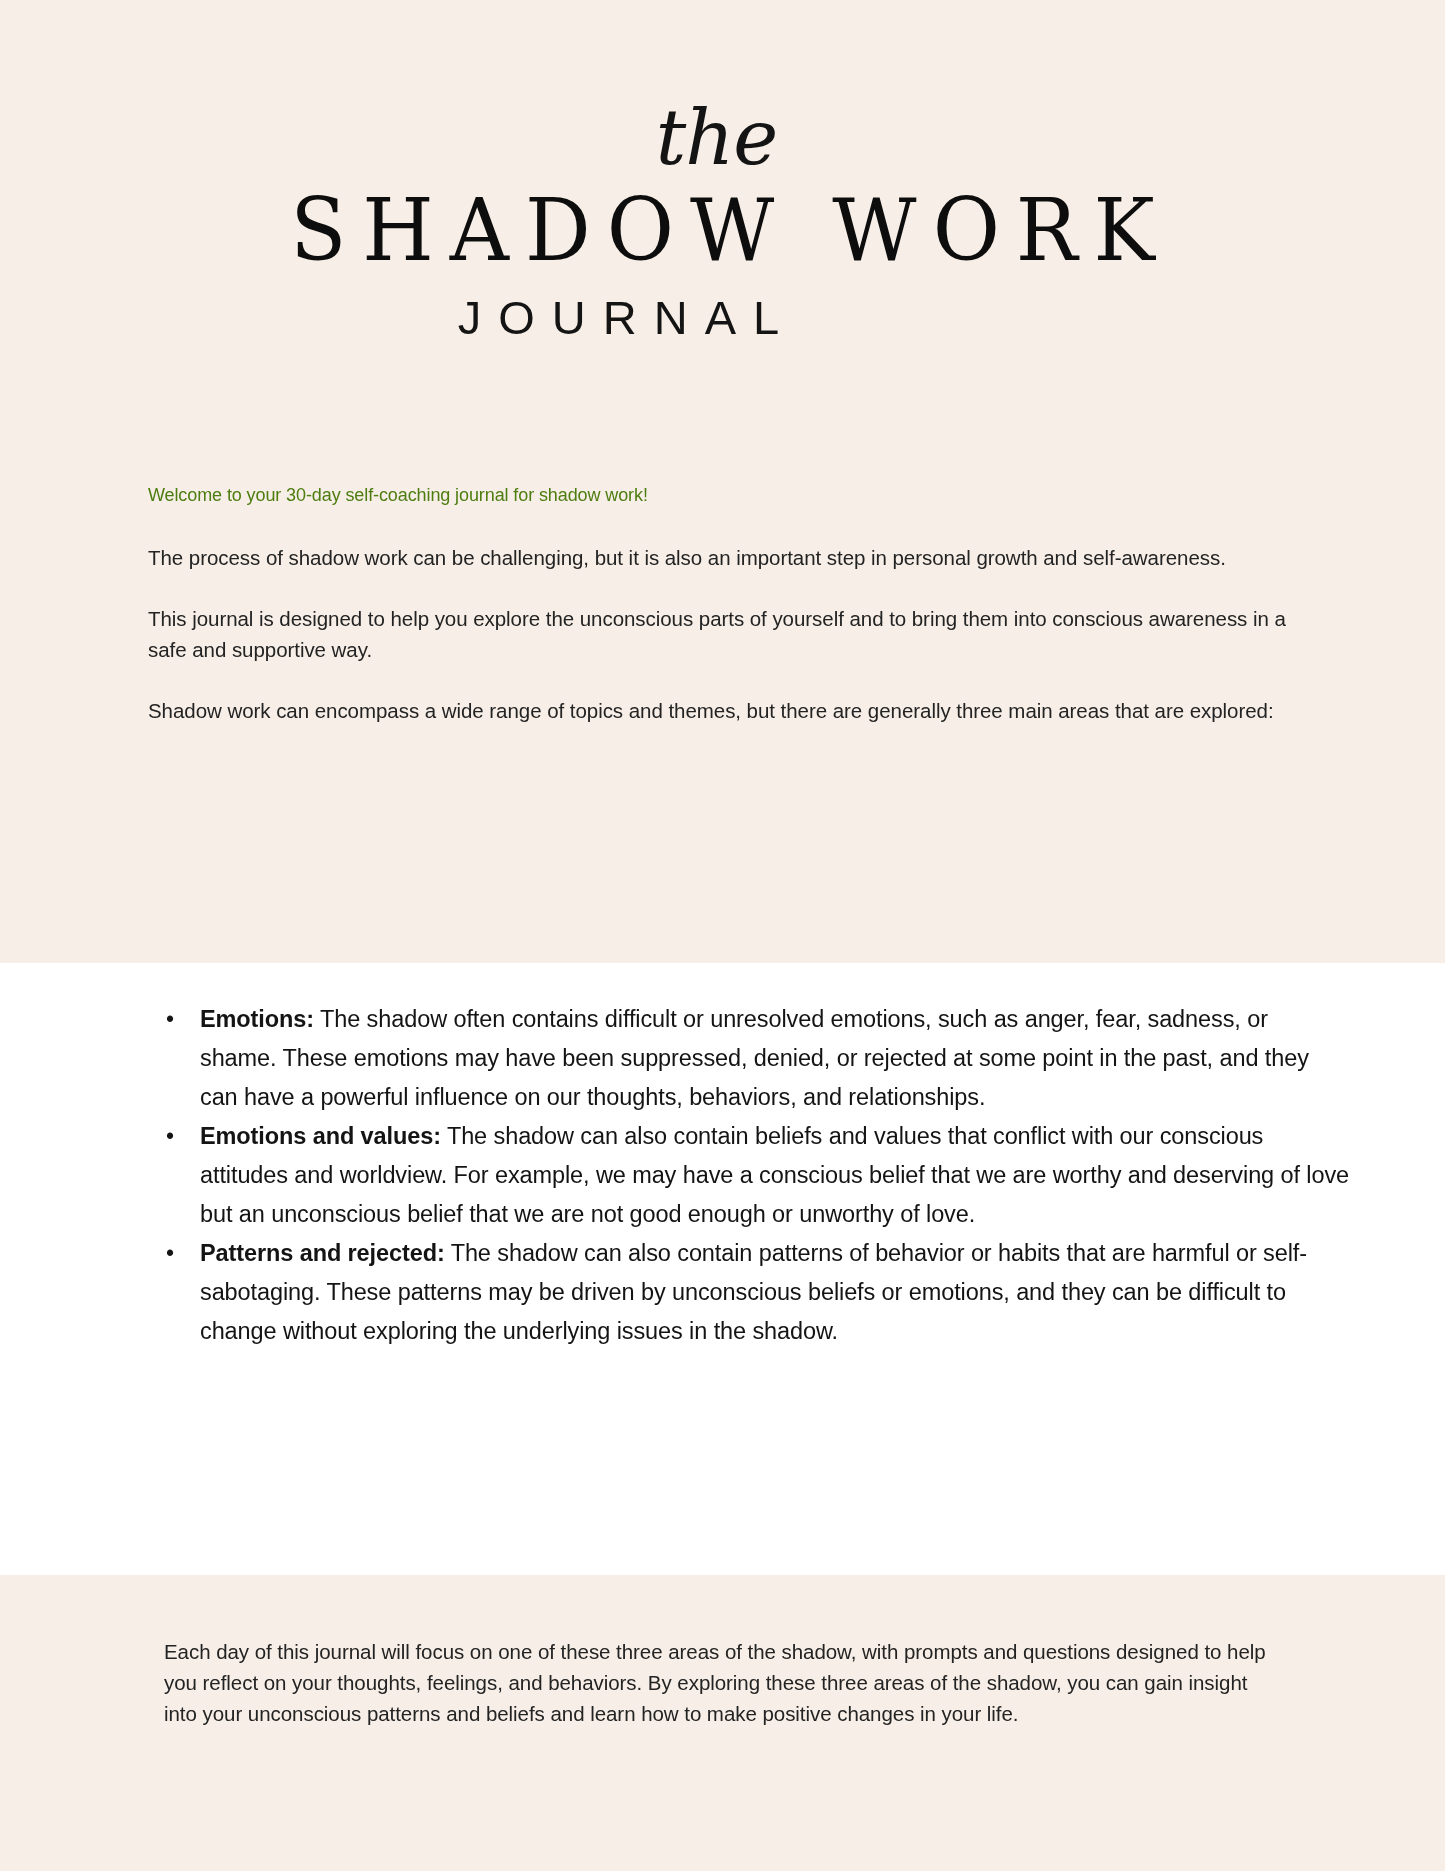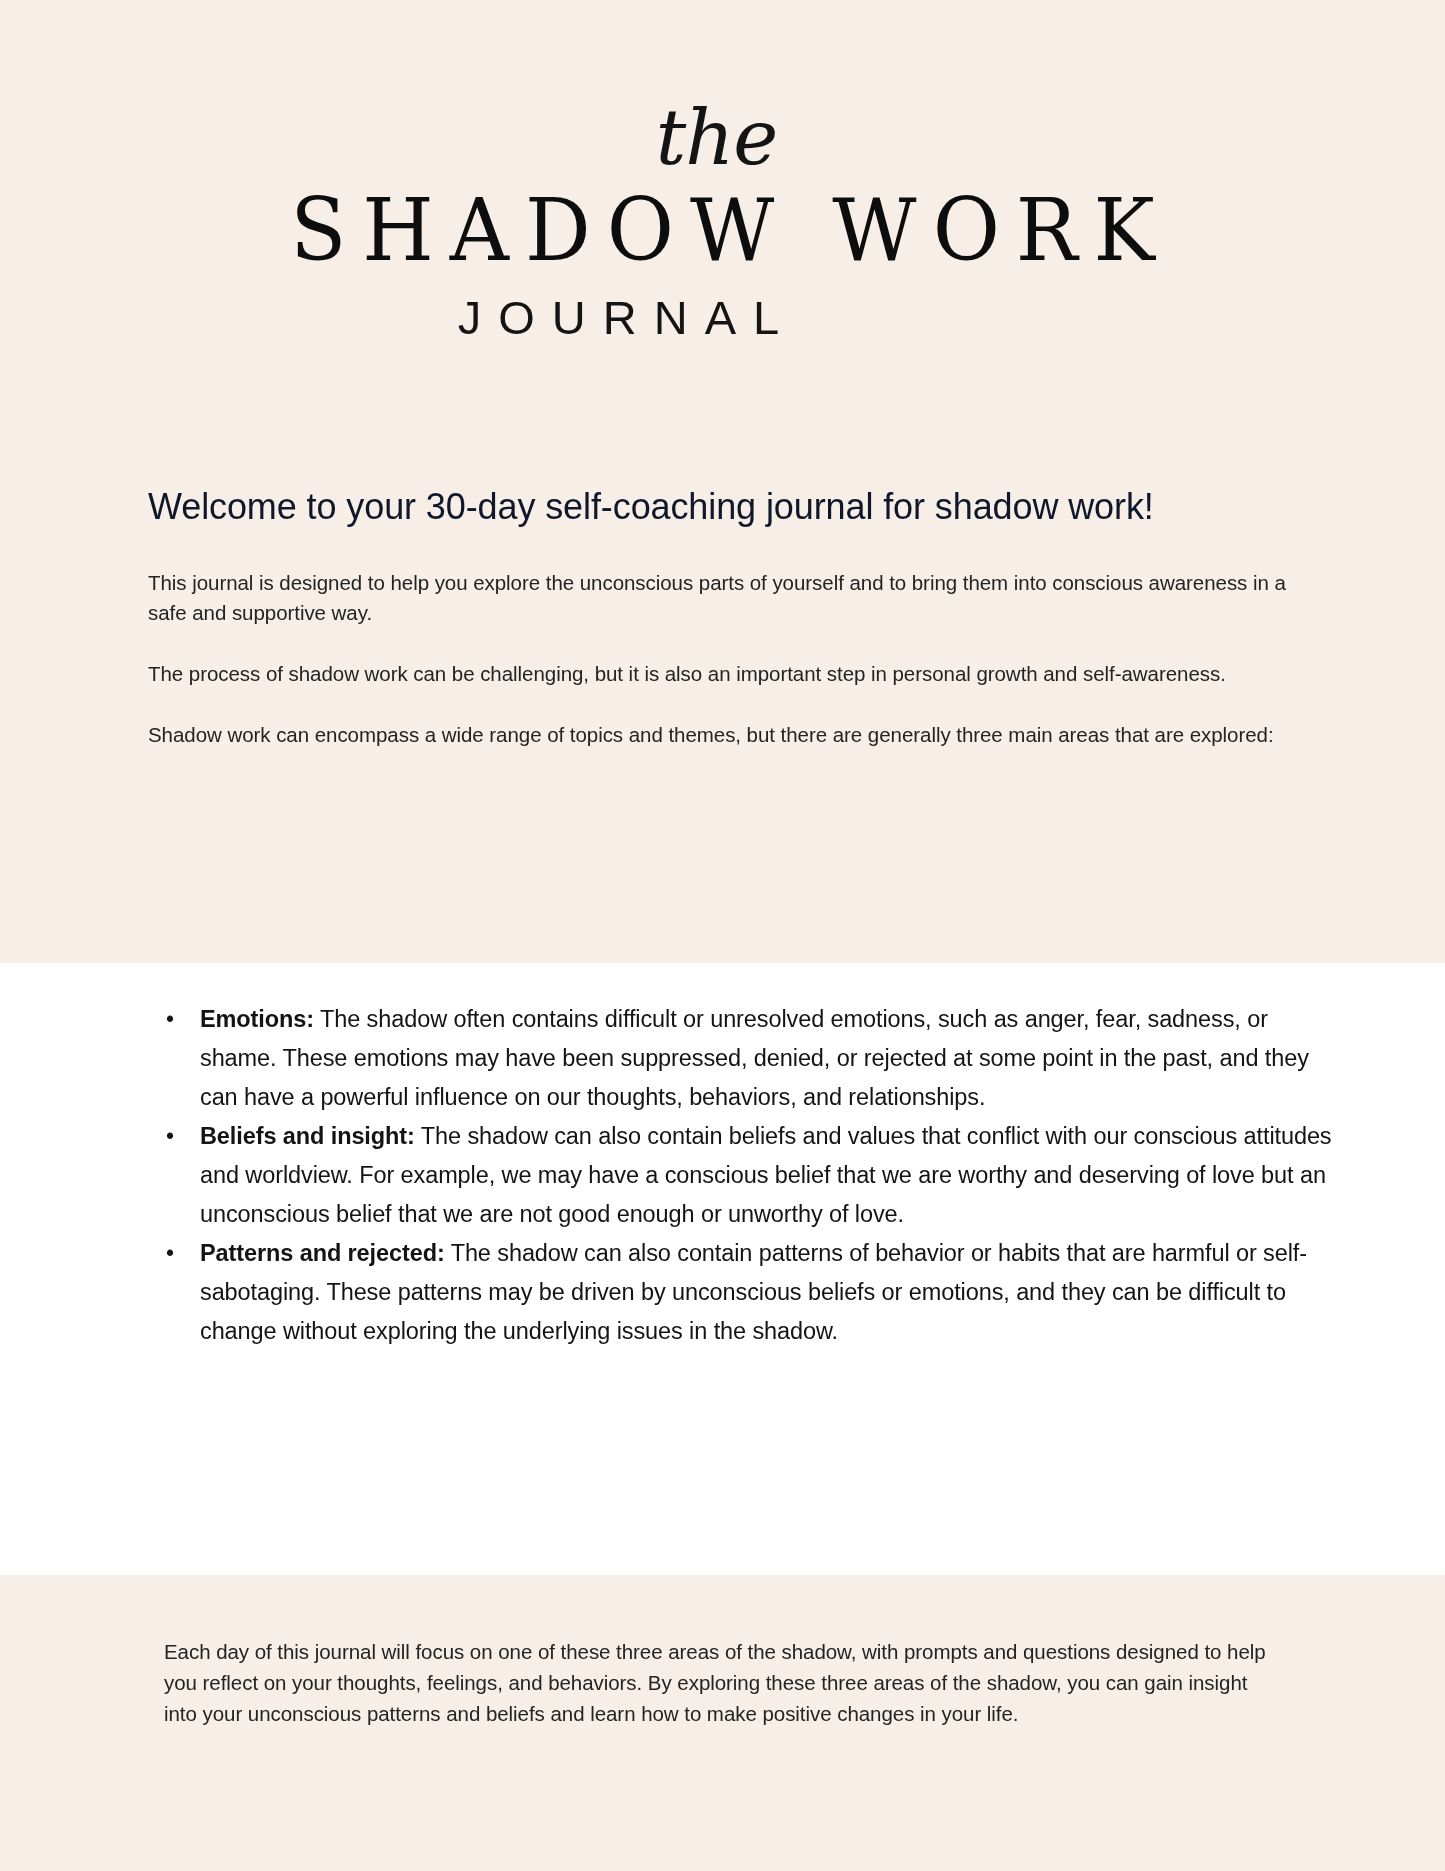--- a/index.html
+++ b/index.html
@@ -95,24 +95,24 @@
   }
 
   
   .intro {
     position: absolute;
     left: 148px;
     top: 483px;
     width: 1155px;
   }
   .welcome {
-    font-size: 36px;
+    font-size: 18px;
     font-weight: 400;
     line-height: 1.35;
-    color: #0f172a;
+    color: #4d7c0f;
     letter-spacing: -0.1px;
     margin: 0 0 36px 0;
   }
   .intro p {
     font-size: 20.5px;
     font-weight: 400;
     line-height: 1.5;
     color: #232323;
     margin: 0 0 30px 0;
     letter-spacing: -0.05px;
@@ -179,28 +179,28 @@
   <div class="band-bottom"></div>
 
   <header class="masthead">
     <div class="mast-the">the</div>
     <div class="mast-title">SHADOW WORK</div>
     <div class="mast-sub">JOURNAL</div>
   </header>
 
   <section class="intro">
     <h2 class="welcome">Welcome to your 30-day self-coaching journal for shadow work!</h2>
+    <p>The process of shadow work can be challenging, but it is also an important step in personal growth and self-awareness.</p>
     <p>This journal is designed to help you explore the unconscious parts of yourself and to bring them into conscious awareness in a safe and supportive way.</p>
-    <p>The process of shadow work can be challenging, but it is also an important step in personal growth and self-awareness.</p>
     <p class="last">Shadow work can encompass a wide range of topics and themes, but there are generally three main areas that are explored:</p>
   </section>
 
   <ul class="bullets">
     <li><b>Emotions:</b><span> The shadow often contains difficult or unresolved emotions, such as anger, fear, sadness, or shame. These emotions may have been suppressed, denied, or rejected at some point in the past, and they can have a powerful influence on our thoughts, behaviors, and relationships.</span></li>
-    <li><b>Beliefs and insight:</b><span> The shadow can also contain beliefs and values that conflict with our conscious attitudes and worldview. For example, we may have a conscious belief that we are worthy and deserving of love but an unconscious belief that we are not good enough or unworthy of love.</span></li>
+    <li><b>Emotions and values:</b><span> The shadow can also contain beliefs and values that conflict with our conscious attitudes and worldview. For example, we may have a conscious belief that we are worthy and deserving of love but an unconscious belief that we are not good enough or unworthy of love.</span></li>
     <li><b>Patterns and rejected:</b><span> The shadow can also contain patterns of behavior or habits that are harmful or self-sabotaging. These patterns may be driven by unconscious beliefs or emotions, and they can be difficult to change without exploring the underlying issues in the shadow.</span></li>
   </ul>
 
   <section class="closing">
     <p>Each day of this journal will focus on one of these three areas of the shadow, with prompts and questions designed to help you reflect on your thoughts, feelings, and behaviors. By exploring these three areas of the shadow, you can gain insight into your unconscious patterns and beliefs and learn how to make positive changes in your life.</p>
   </section>
 
 </div>
 
 </body></html>

